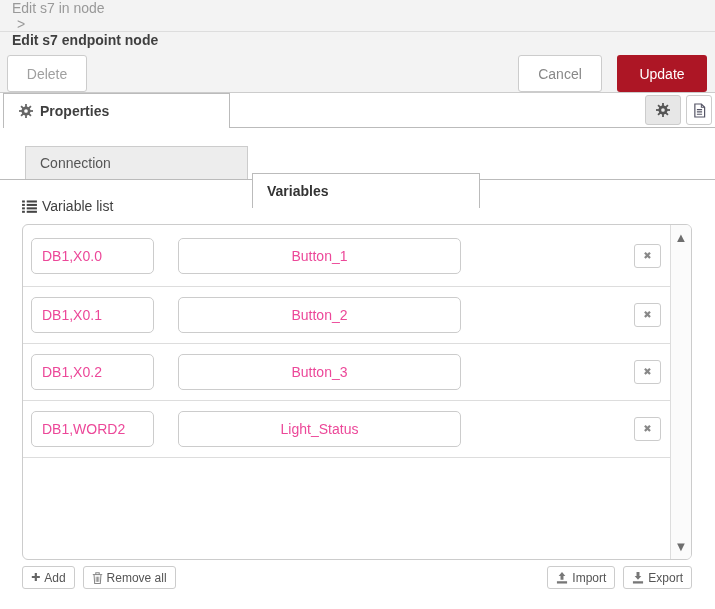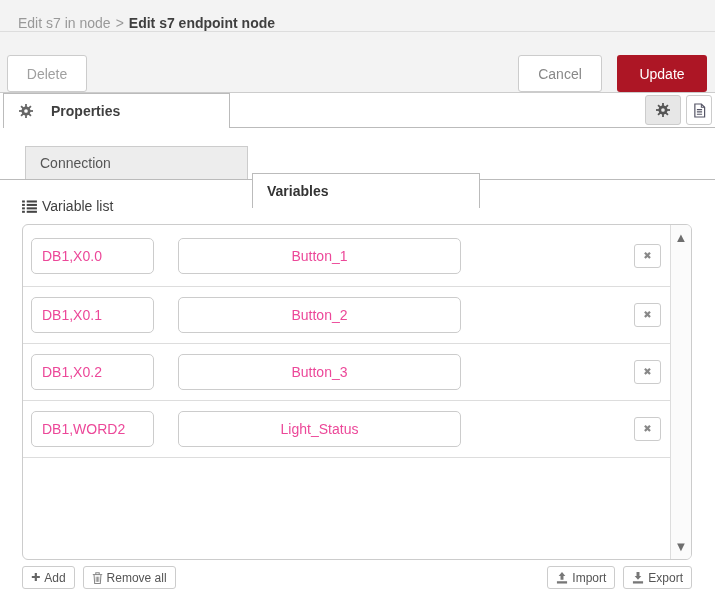--- a/index.html
+++ b/index.html
@@ -8,21 +8,21 @@
     font-family: "Liberation Sans", "DejaVu Sans", sans-serif;
     font-size: 14px;
     color: #444;
     background: #fff;
   }
   .dialog { width: 715px; height: 609px; background: #fff; }
 
   
   .breadcrumb-row {
     height: 32px; background: #f3f3f3; border-bottom: 1px solid #ddd;
-    display: flex; align-items: flex-end; padding: 0 18px;
+    display: flex; align-items: flex-start; padding: 0 12px; flex-direction: column;
   }
   .bc-dim { color: #999; }
   .bc-sep { color: #999; margin: 0 5px; }
   .bc-current { color: #3f3f3f; font-weight: bold; }
 
   .toolbar-row {
     height: 61px; background: #f3f3f3; border-bottom: 1px solid #ccc;
     display: flex; align-items: flex-end; justify-content: space-between;
     padding: 0 8px 0 7px;
   }
@@ -41,21 +41,21 @@
 
   
   .ptab-row { height: 35px; background: #fff; display: flex; position: relative; }
   .ptab-row::after {
     content: ""; position: absolute; left: 230px; right: 0; bottom: 0;
     border-bottom: 1px solid #bbb;
   }
   .ptab {
     margin-left: 3px; width: 227px; height: 35px;
     border: 1px solid #bbb; border-bottom: none; background: #fff;
-    display: flex; align-items: center; gap: 18px; padding-left: 15px;
+    display: flex; align-items: center; gap: 7px; padding-left: 15px;
     font-weight: bold; color: #3f3f3f; cursor: pointer;
   }
   .ptab-buttons { position: absolute; right: 3px; top: 2px; display: flex; gap: 5px; }
   .icon-toggle {
     width: 36px; height: 30px; border: 1px solid #ccc; border-radius: 3px;
     background: #fff; display: flex; align-items: center; justify-content: center;
     cursor: pointer;
   }
   .icon-toggle.selected { background: #e7e7e7; }
   .icon-toggle.doc { width: 26px; }

